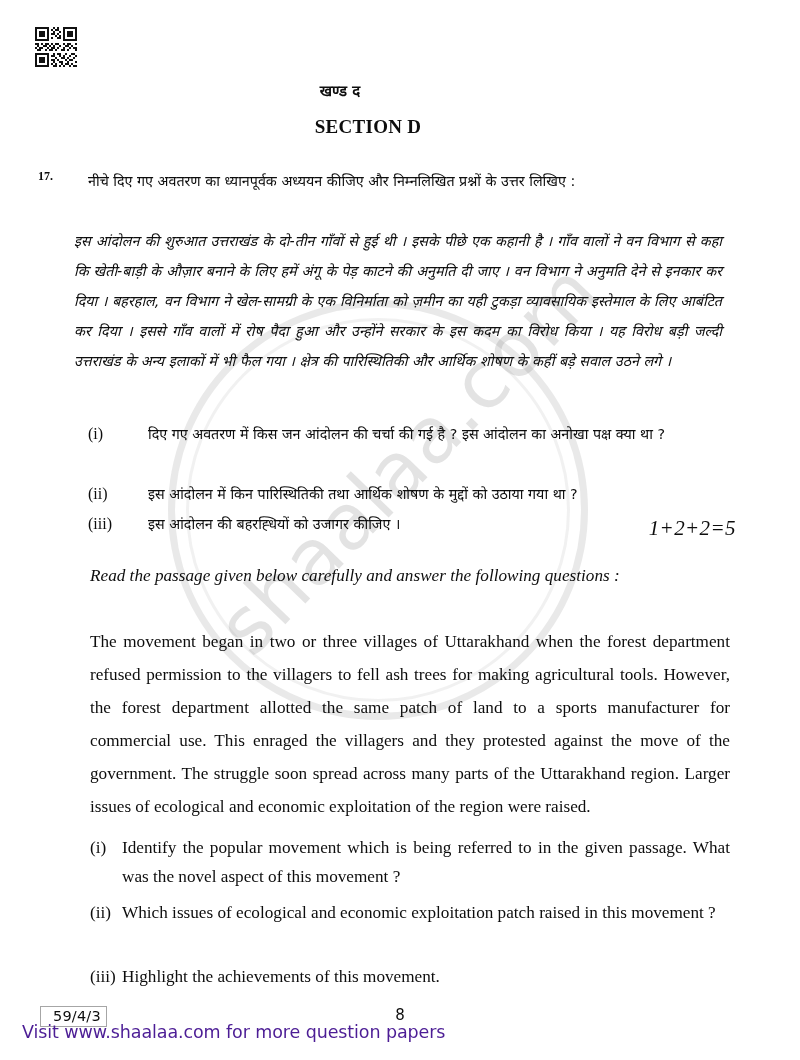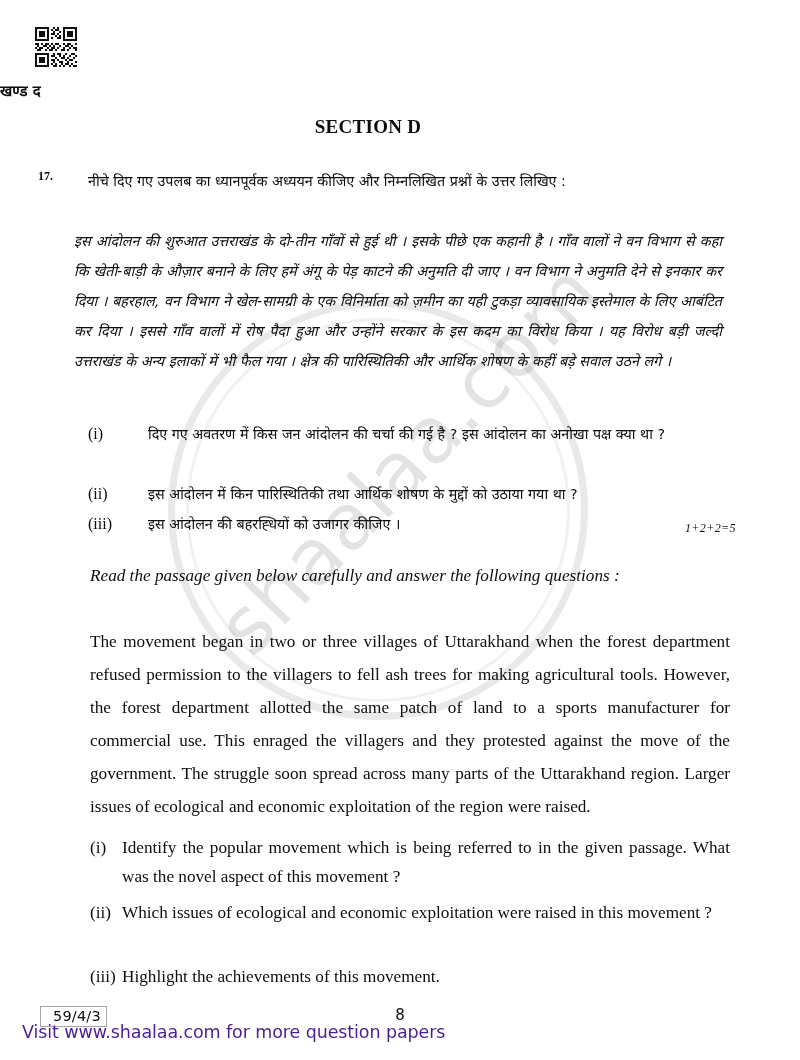--- a/index.html
+++ b/index.html
@@ -72,20 +72,21 @@
     width: 46px;
     height: 44px;
   }
 
   
   .hdr-hi {
     position: absolute;
     left: 0;
     top: 80px;
     width: 680px;
+    text-align: center;
     font-family: "DejaVu Sans", sans-serif;
     font-size: 15px;
     font-weight: 700;
   }
   .hdr-en {
     position: absolute;
     left: 0;
     top: 116px;
     width: 736px;
     text-align: center;
@@ -145,21 +146,21 @@
   .hi-q1 { left: 88px; top: 419px; width: 648px; }
   .hi-q2 { left: 88px; top: 479px; width: 648px; }
   .hi-q3 { left: 88px; top: 509px; width: 648px; }
 
   .marks {
     position: absolute;
     right: 0;
     top: 4px;
     font-family: "Liberation Serif", serif;
     font-style: italic;
-    font-size: 12px;
+    font-size: 21px;
     letter-spacing: 0.4px;
   }
 
   
   .en {
     font-family: "Liberation Serif", "DejaVu Serif", serif;
     font-size: 17.2px;
     line-height: 33px;
     text-align: justify;
     text-justify: inter-word;
@@ -332,21 +333,21 @@
           <rect x="18" y="20" width="1" height="1"></rect>
         <rect x="20" y="20" width="2" height="1"></rect>
       </g>
     </svg>
 
     <div class="hdr-hi">खण्ड द</div>
     <div class="hdr-en">SECTION D</div>
 
     <div class="qnum">17.</div>
 
-    <div class="hi hi-stem">नीचे दिए गए उपलब का ध्यानपूर्वक अध्ययन कीजिए और निम्नलिखित प्रश्नों के उत्तर लिखिए :</div>
+    <div class="hi hi-stem">नीचे दिए गए अवतरण का ध्यानपूर्वक अध्ययन कीजिए और निम्नलिखित प्रश्नों के उत्तर लिखिए :</div>
 
     <div class="hi hi-passage">इस आंदोलन की शुरुआत उत्तराखंड के दो-तीन गाँवों से हुई थी । इसके पीछे एक कहानी है । गाँव वालों ने वन विभाग से कहा कि खेती-बाड़ी के औज़ार बनाने के लिए हमें अंगू के पेड़ काटने की अनुमति दी जाए । वन विभाग ने अनुमति देने से इनकार कर दिया । बहरहाल, वन विभाग ने खेल-सामग्री के एक विनिर्माता को ज़मीन का यही टुकड़ा व्यावसायिक इस्तेमाल के लिए आबंटित कर दिया । इससे गाँव वालों में रोष पैदा हुआ और उन्होंने सरकार के इस कदम का विरोध किया । यह विरोध बड़ी जल्दी उत्तराखंड के अन्य इलाकों में भी फैल गया । क्षेत्र की पारिस्थितिकी और आर्थिक शोषण के कहीं बड़े सवाल उठने लगे ।</div>
 
     <div class="hi-q hi-q1">
       <span class="lbl">(i)</span>
       <div class="bdy">दिए गए अवतरण में किस जन आंदोलन की चर्चा की गई है ? इस आंदोलन का अनोखा पक्ष क्या था ?</div>
     </div>
 
     <div class="hi-q hi-q2">
       <span class="lbl">(ii)</span>
@@ -363,21 +364,21 @@
 
     <div class="en en-passage">The movement began in two or three villages of Uttarakhand when the forest department refused permission to the villagers to fell ash trees for making agricultural tools. However, the forest department allotted the same patch of land to a sports manufacturer for commercial use. This enraged the villagers and they protested against the move of the government. The struggle soon spread across many parts of the Uttarakhand region. Larger issues of ecological and economic exploitation of the region were raised.</div>
 
     <div class="en-q en-q1">
       <span class="lbl">(i)</span>
       <div class="bdy">Identify the popular movement which is being referred to in the given passage. What was the novel aspect of this movement ?</div>
     </div>
 
     <div class="en-q en-q2">
       <span class="lbl">(ii)</span>
-      <div class="bdy">Which issues of ecological and economic exploitation were raised in this movement ?</div>
+      <div class="bdy">Which issues of ecological and economic exploitation patch raised in this movement ?</div>
     </div>
 
     <div class="en-q en-q3">
       <span class="lbl">(iii)</span>
       <div class="bdy">Highlight the achievements of this movement.</div>
     </div>
 
     <div class="footer-code">59/4/3</div>
     <div class="footer-page">8</div>
     <div class="footer-overlay">Visit www.shaalaa.com for more question papers</div>

